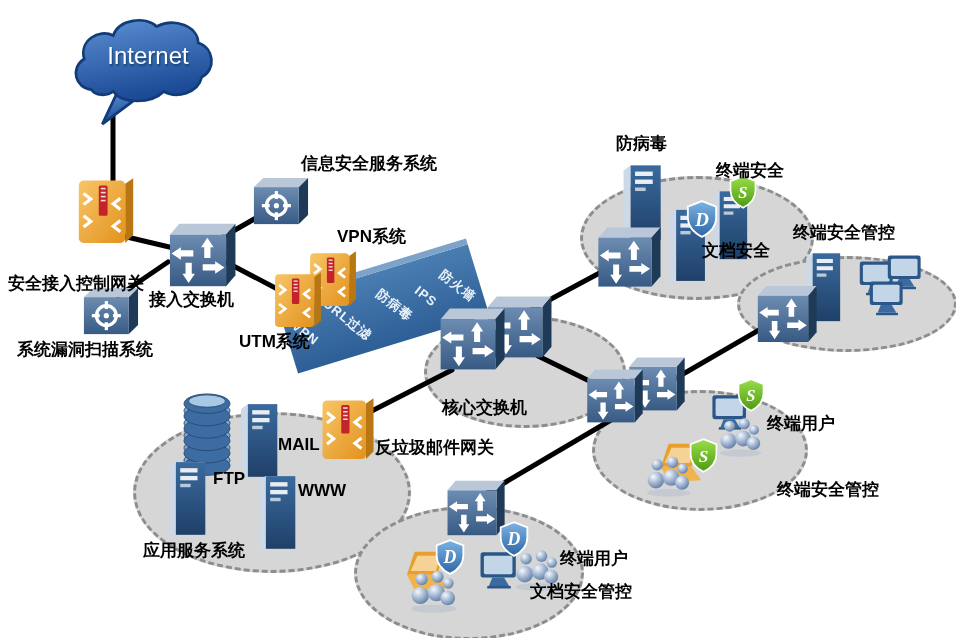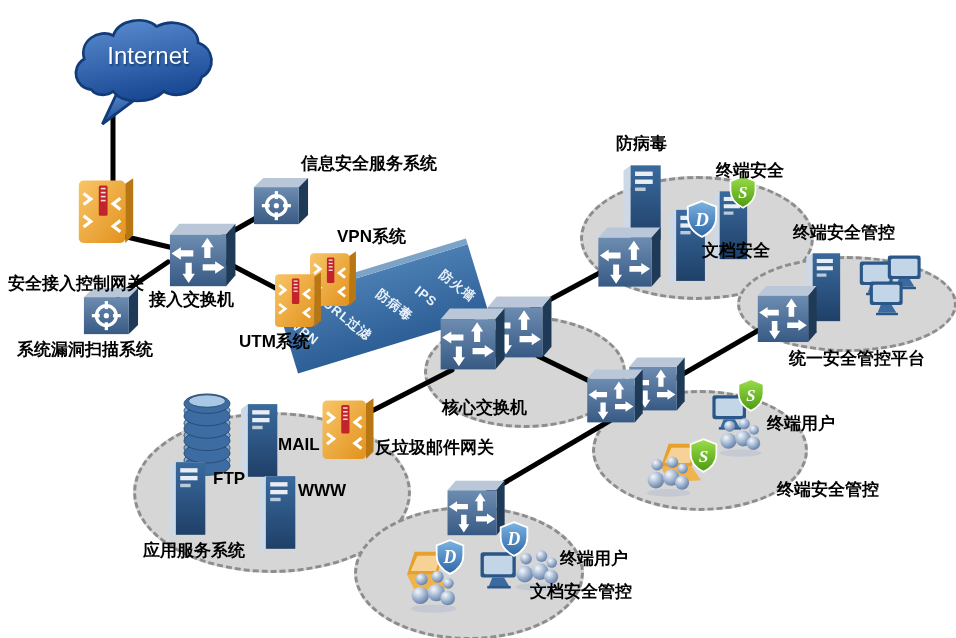--- a/index.html
+++ b/index.html
@@ -335,21 +335,20 @@
   <div class="lbl" style="left:301px;top:152px;">信息安全服务系统</div>
   <div class="lbl" style="left:17px;top:338px;">系统漏洞扫描系统</div>
   <div class="lbl" style="left:337px;top:225px;">VPN系统</div>
   <div class="lbl" style="left:239px;top:330px;">UTM系统</div>
   <div class="lbl" style="left:442px;top:396px;">核心交换机</div>
   <div class="lbl" style="left:375px;top:436px;">反垃圾邮件网关</div>
   <div class="lbl" style="left:616px;top:132px;">防病毒</div>
   <div class="lbl" style="left:716px;top:159px;">终端安全</div>
   <div class="lbl" style="left:702px;top:239px;">文档安全</div>
   <div class="lbl" style="left:793px;top:221px;">终端安全管控</div>
-  <div class="lbl" style="left:789px;top:347px;">统一安全管控平台</div>
   <div class="lbl" style="left:767px;top:412px;">终端用户</div>
   <div class="lbl" style="left:777px;top:478px;">终端安全管控</div>
   <div class="lbl" style="left:278px;top:435px;">MAIL</div>
   <div class="lbl" style="left:213px;top:469px;">FTP</div>
   <div class="lbl" style="left:298px;top:481px;text-align:center;">WWW</div>
   <div class="lbl" style="left:143px;top:539px;">应用服务系统</div>
   <div class="lbl" style="left:560px;top:547px;">终端用户</div>
   <div class="lbl" style="left:530px;top:580px;">文档安全管控</div>
 
 </div>

